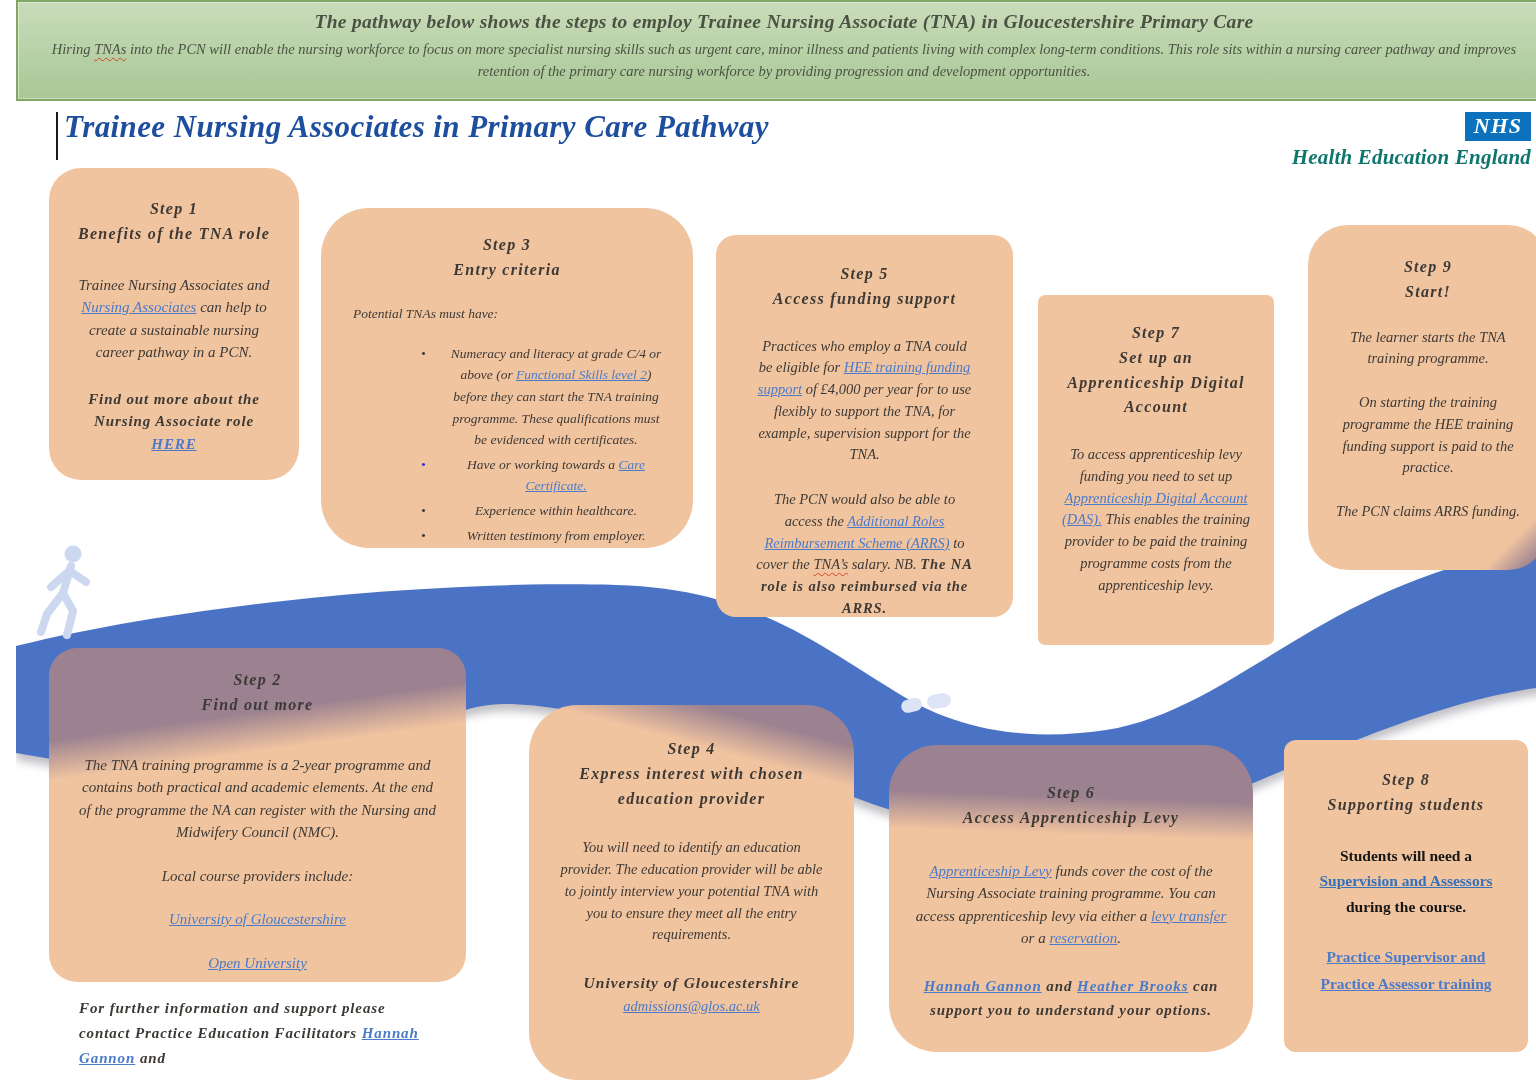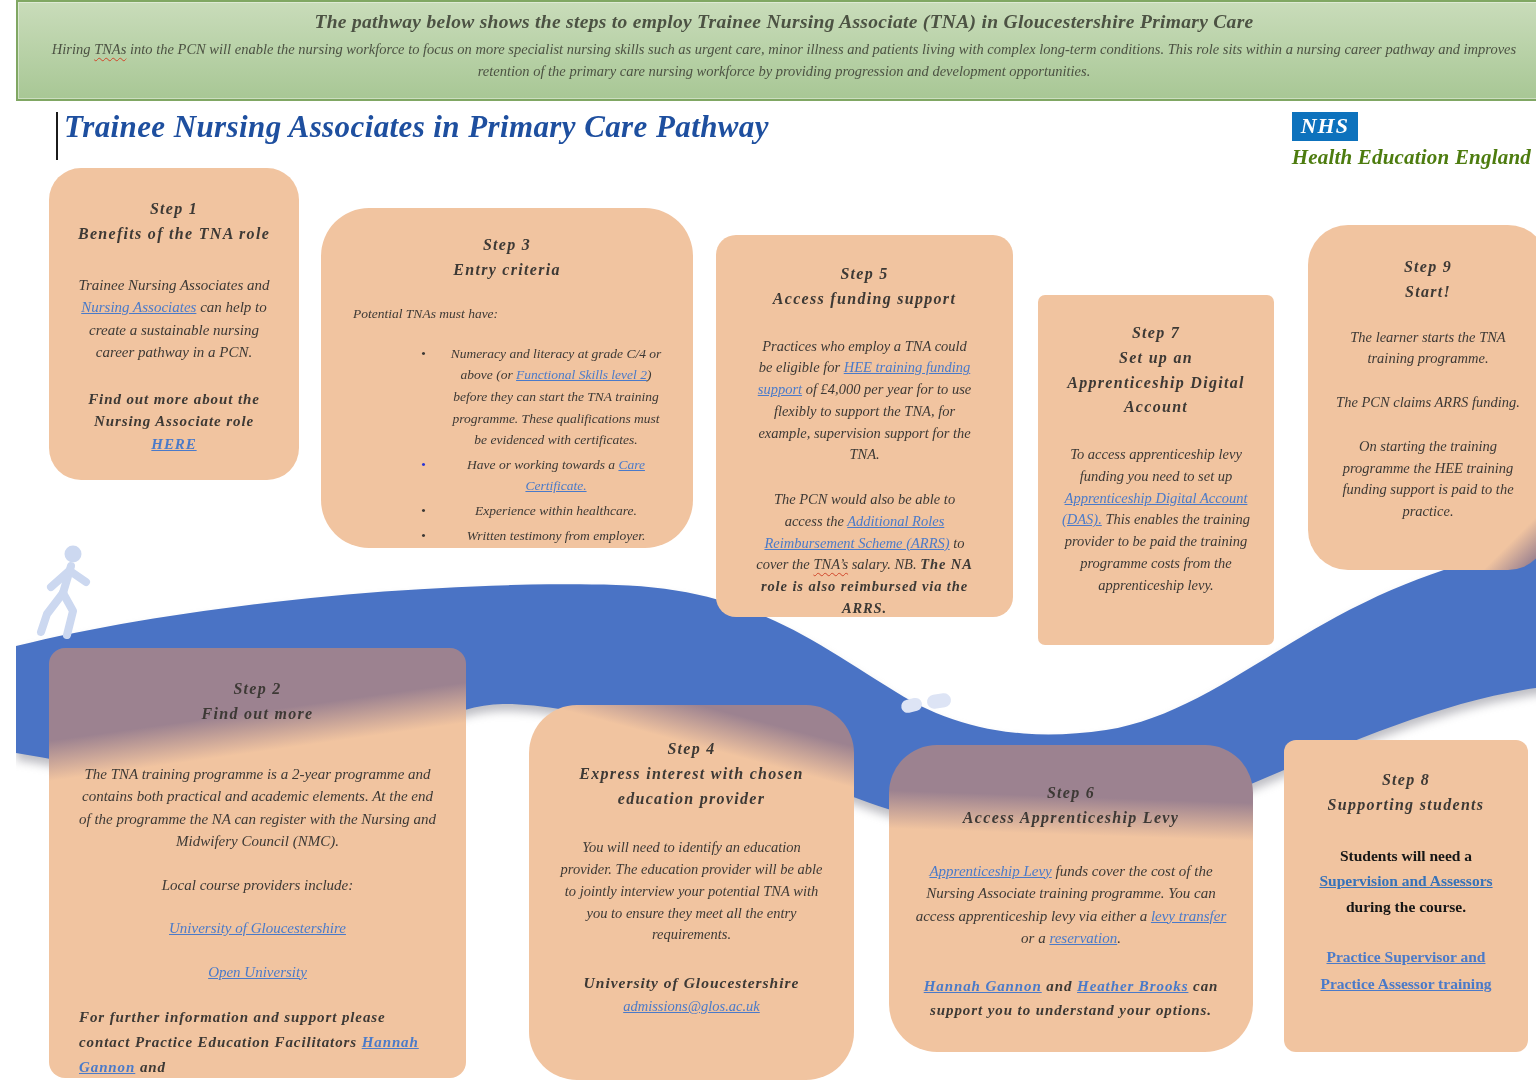--- a/index.html
+++ b/index.html
@@ -19,24 +19,24 @@
           box-shadow:inset 0 0 0 1px rgba(255,255,255,.4);
           text-align:center;color:var(--banner-text);}
   .banner-title{margin-top:9px;font-size:19.5px;font-weight:bold;font-style:italic;letter-spacing:.3px;}
   .banner-sub{margin:5px auto 0;width:1492px;font-size:14.5px;font-style:italic;line-height:1.55;}
   .sic{text-decoration-line:underline;text-decoration-style:wavy;text-decoration-color:#d0452a;
        text-decoration-thickness:1px;text-underline-offset:3px;}
   
   .caret{position:absolute;left:40px;top:112px;width:2px;height:48px;background:#1b1b1b;}
   .page-title{position:absolute;left:48px;top:109px;margin:0;font-size:31px;font-style:italic;
               font-weight:bold;color:var(--title-blue);letter-spacing:.4px;}
-  .nhs{position:absolute;right:21px;top:112px;text-align:left;z-index:3;}
+  .nhs{position:absolute;right:21px;top:112px;text-align:right;z-index:3;}
   .nhs-box{display:inline-block;background:var(--nhs-blue);color:#fff;font-style:italic;font-weight:bold;
            font-size:22px;line-height:1.2;padding:1px 9px 2px;letter-spacing:1px;}
-  .nhs-org{margin-top:4px;font-size:21px;font-weight:bold;font-style:italic;color:#4d7c0f;letter-spacing:.2px;}
+  .nhs-org{margin-top:4px;font-size:21px;font-weight:bold;font-style:italic;color:#0f766e;letter-spacing:.2px;}
   
   .river{position:absolute;left:0;top:0;z-index:1;filter:drop-shadow(0 7px 5px rgba(110,110,125,.45));}
   .deco{position:absolute;z-index:1;}
   
   .card{position:absolute;z-index:2;box-sizing:border-box;background:var(--card-bg);
         font-style:italic;text-align:center;line-height:1.5;}
   .hd{font-weight:bold;font-size:16px;letter-spacing:1.3px;line-height:1.55;}
   .card p{margin:0;font-size:14.5px;}
   .lnk{color:var(--link);text-decoration:underline;cursor:pointer;}
   .sp{font-weight:bold;letter-spacing:.9px;}
@@ -52,21 +52,21 @@
   .s3 li::before{content:"\2022";position:absolute;left:10px;top:0;}
   .s3 li.blue-dot::before{color:#2a35d6;}
   .s5{left:700px;top:235px;width:297px;height:382px;border-radius:20px;padding:27px 40px;}
   .s5 .p1{margin-top:24px;}
   .s5 .p2{margin-top:23px;}
   .s7{left:1022px;top:295px;width:236px;height:350px;border-radius:7px;padding:26px 22px;}
   .s7 .p1{margin-top:24px;}
   .s9{left:1292px;top:225px;width:240px;height:345px;border-radius:40px;padding:30px 22px;
       background:linear-gradient(315deg,var(--overlay) 0 16px,var(--card-bg) 46px);}
   .s9 p{margin-top:22px;}
-  .s2{left:33px;top:648px;width:417px;height:430px;border-radius:16px;padding:29px 30px;
+  .s2{left:33px;top:648px;width:417px;height:334px;border-radius:28px;padding:20px 30px;
       background:linear-gradient(172deg,var(--overlay) 0 92px,var(--card-bg) 132px);}
   .s2 p{font-size:15px;}
   .s2 .p1{margin-top:36px;}
   .s2 .p2{margin-top:21px;}
   .s2 .prov{margin-top:21px;font-size:15px;}
   .s2 .p3{margin-top:22px;text-align:left;line-height:1.65;}
   .s4{left:513px;top:705px;width:325px;height:375px;border-radius:48px;padding:32px 26px;
       background:linear-gradient(195deg,var(--overlay) 0 40px,var(--card-bg) 80px);}
   .s4 .p1{margin-top:26px;}
   .s4 .provs{margin-top:25px;font-size:14.5px;line-height:1.55;}
@@ -170,22 +170,22 @@
     <div class="hd"><span class="blk">Step 7</span><span>Set up an Apprenticeship Digital Account</span></div>
     <p class="p1"><span>To access apprenticeship levy funding you need to set up </span><a class="lnk">Apprenticeship Digital Account (DAS).</a><span> This enables the training provider to be paid the training programme costs from the apprenticeship levy.</span></p>
   </section>
 
   <section class="card s9">
     <div class="hd">
         <span class="blk">Step 9</span>
         <span class="blk">Start!</span>
       </div>
     <p>The learner starts the TNA training programme.</p>
+    <p>On starting the training programme the HEE training funding support is paid to the practice.</p>
     <p>The PCN claims ARRS funding.</p>
-    <p>On starting the training programme the HEE training funding support is paid to the practice.</p>
   </section>
 
   <section class="card s2">
     <div class="hd">
         <span class="blk">Step 2</span>
         <span class="blk">Find out more</span>
       </div>
     <p class="p1">The TNA training programme is a 2-year programme and contains both practical and academic elements. At the end of the programme the NA can register with the Nursing and Midwifery Council (NMC).</p>
     <p class="p2">Local course providers include:</p>
     <p class="prov"><a class="lnk">University of Gloucestershire</a></p>

